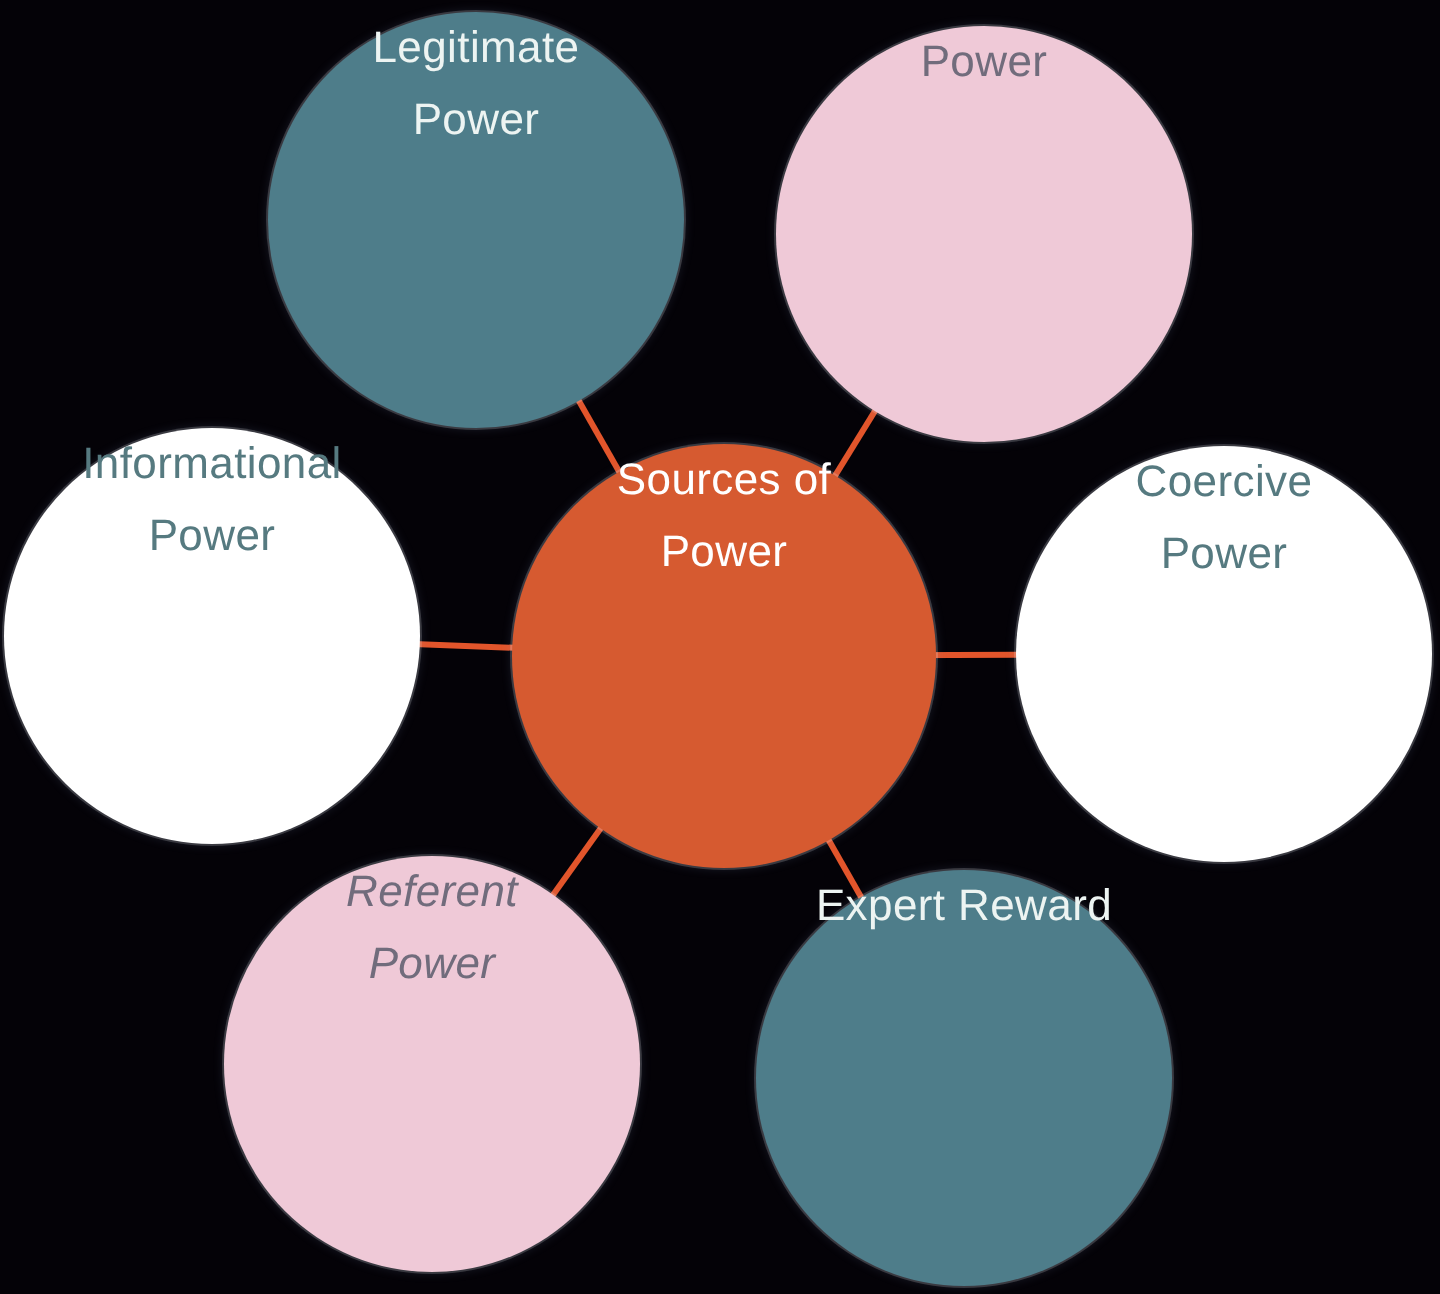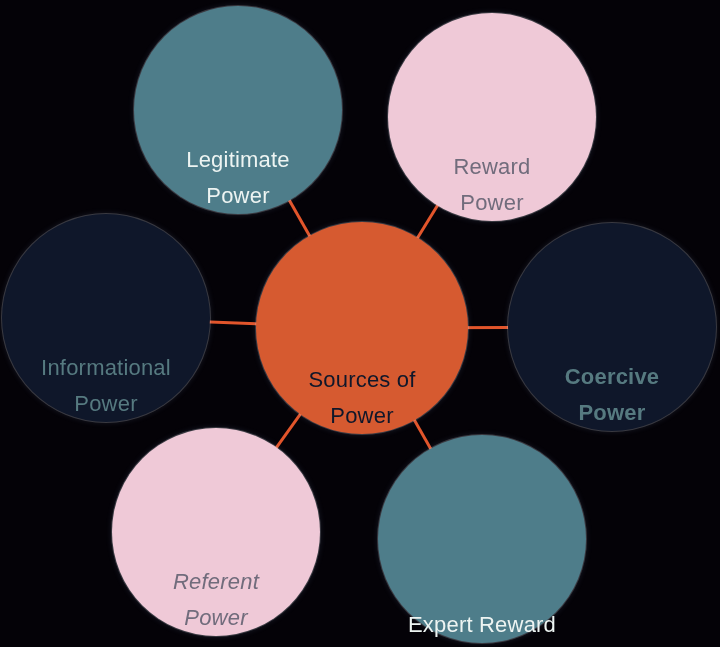--- a/index.html
+++ b/index.html
@@ -23,41 +23,41 @@
     height: 647px;
   }
   .connectors line {
     stroke: #E2552B;
     stroke-width: 3;
   }
   .circle {
     position: absolute;
     border-radius: 50%;
     display: flex;
-    align-items: flex-end;
+    align-items: flex-start;
     justify-content: center;
     text-align: center;
     box-shadow: 0 0 0 1px rgba(255,255,255,0.18), 0 0 6px rgba(150,180,230,0.18);
   }
   .label {
     font-size: 22px;
     line-height: 36px;
     letter-spacing: 0.2px;
   }
   .label span { display: block; }
 
   .teal   { background: #4E7D8A; color: #EDF4F2; }
   .pink   { background: #EFC9D7; color: #716C7C; }
-  .gold   { background: #0f172a; color: #567A80; }
-  .orange { background: #D65A30; color: #0f172a; }
+  .gold   { background: #ffffff; color: #567A80; }
+  .orange { background: #D65A30; color: #ffffff; }
 
   .n-legitimate    { left: 134px; top: 6px;   width: 208px; height: 208px; }
   .n-reward        { left: 388px; top: 13px;  width: 208px; height: 208px; }
   .n-informational { left: 2px;   top: 214px; width: 208px; height: 208px; }
-  .n-coercive      { left: 508px; top: 223px; width: 208px; height: 208px; font-weight: bold; }
+  .n-coercive      { left: 508px; top: 223px; width: 208px; height: 208px; }
   .n-center        { left: 256px; top: 222px; width: 212px; height: 212px; }
   .n-referent      { left: 112px; top: 428px; width: 208px; height: 208px; font-style: italic; }
   .n-expert        { left: 378px; top: 435px; width: 208px; height: 208px; }
 </style>
 </head>
 <body>
 
 <div class="stage">
 
   <svg class="connectors" viewBox="0 0 720 647" xmlns="http://www.w3.org/2000/svg">
@@ -71,21 +71,20 @@
 
   <div class="circle teal n-legitimate">
     <div class="label">
       <span>Legitimate</span>
       <span>Power</span>
     </div>
   </div>
 
   <div class="circle pink n-reward">
     <div class="label">
-      <span>Reward</span>
       <span>Power</span>
     </div>
   </div>
 
   <div class="circle gold n-informational">
     <div class="label">
       <span>Informational</span>
       <span>Power</span>
     </div>
   </div>

